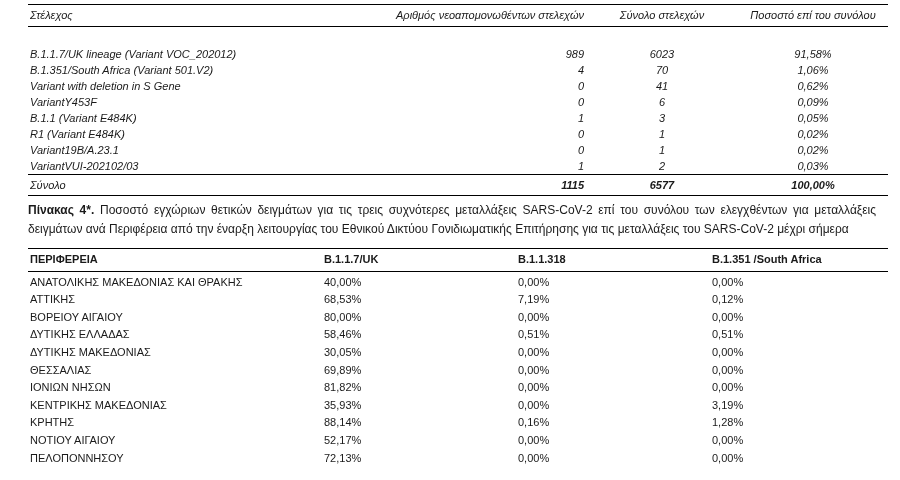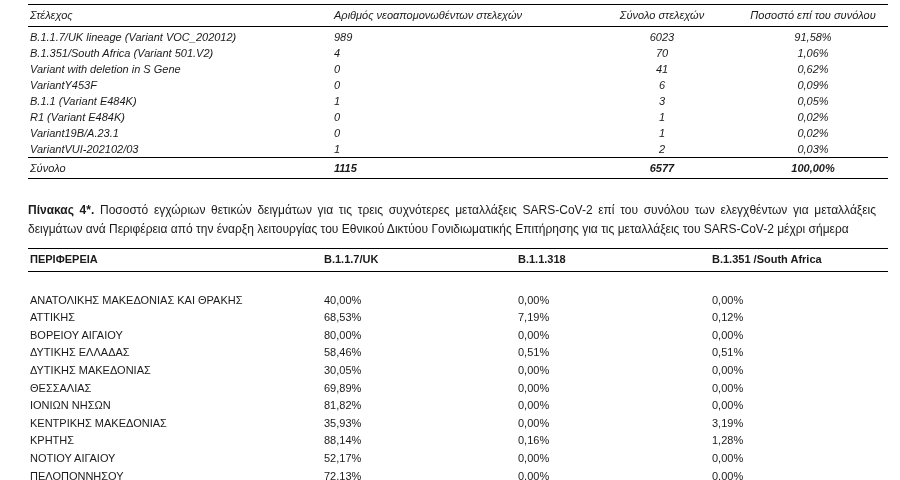--- a/index.html
+++ b/index.html
@@ -43,24 +43,24 @@
     font-style: italic;
   }
   table.t1 thead th {
     font-weight: normal;
     border-top: 1.2px solid #000;
     border-bottom: 1.2px solid #000;
     padding-top: 3px;
     padding-bottom: 4px;
   }
   table.t1 tbody tr:first-child td {
-    padding-top: 3px;
+    padding-top: 20px;
   }
   .t1 .c-name   { width: 300px; text-align: left; }
-  .t1 .c-newnum { width: 250px; text-align: left; }
+  .t1 .c-newnum { width: 250px; text-align: right; }
   .t1 .c-total  { width: 148px; text-align: center; }
   .t1 .c-pct    { width: 146px; text-align: center; }
   .t1 tfoot td {
     border-top: 1.2px solid #000;
     border-bottom: 1.2px solid #000;
     padding-top: 3px;
     padding-bottom: 3px;
     font-weight: normal;
   }
   .t1 tfoot td.c-newnum, .t1 tfoot td.c-total, .t1 tfoot td.c-pct { font-weight: bold; }
@@ -100,21 +100,21 @@
     text-align: left;
     border-top: 1.2px solid #000;
     border-bottom: 1.2px solid #000;
     padding-top: 3px;
     padding-bottom: 3px;
   }
   .t2 .c-region { width: 290px; text-align: left; }
   .t2 .c-v1 { width: 190px; text-align: left; }
   .t2 .c-v2 { width: 190px; text-align: left; }
   .t2 .c-v3 { width: 174px; text-align: left; }
-  .t2 tbody tr:first-child td { padding-top: 21px; }
+  .t2 tbody tr:first-child td { padding-top: 3px; }
 </style>
 </head>
 <body>
 
 <div class="page">
 
   <div class="t1-wrap">
     <table class="t1">
       <thead>
         <tr>

